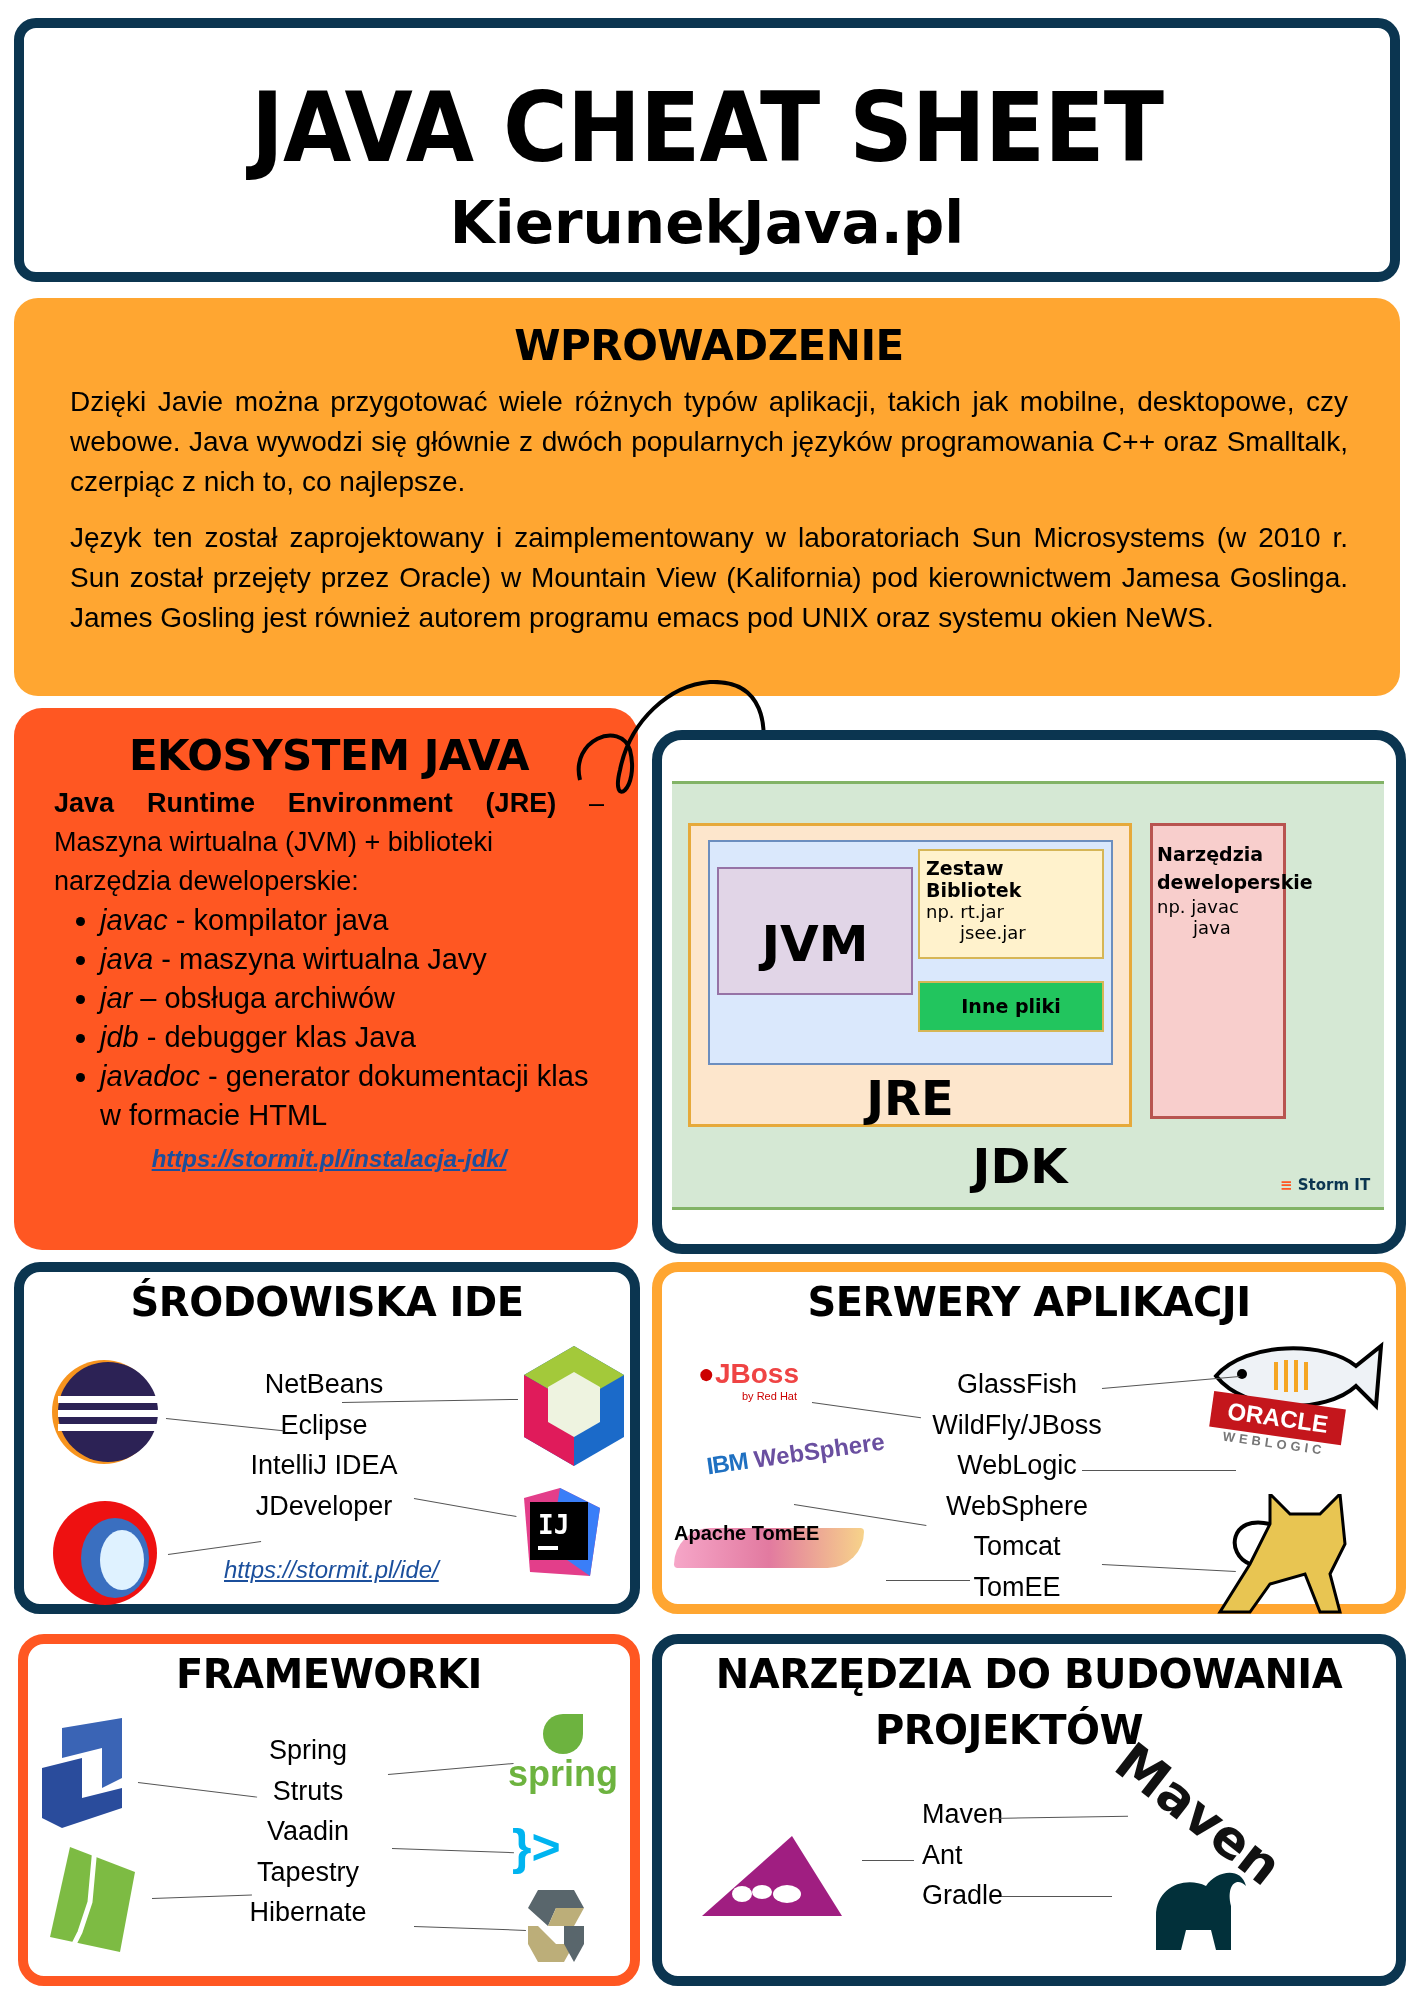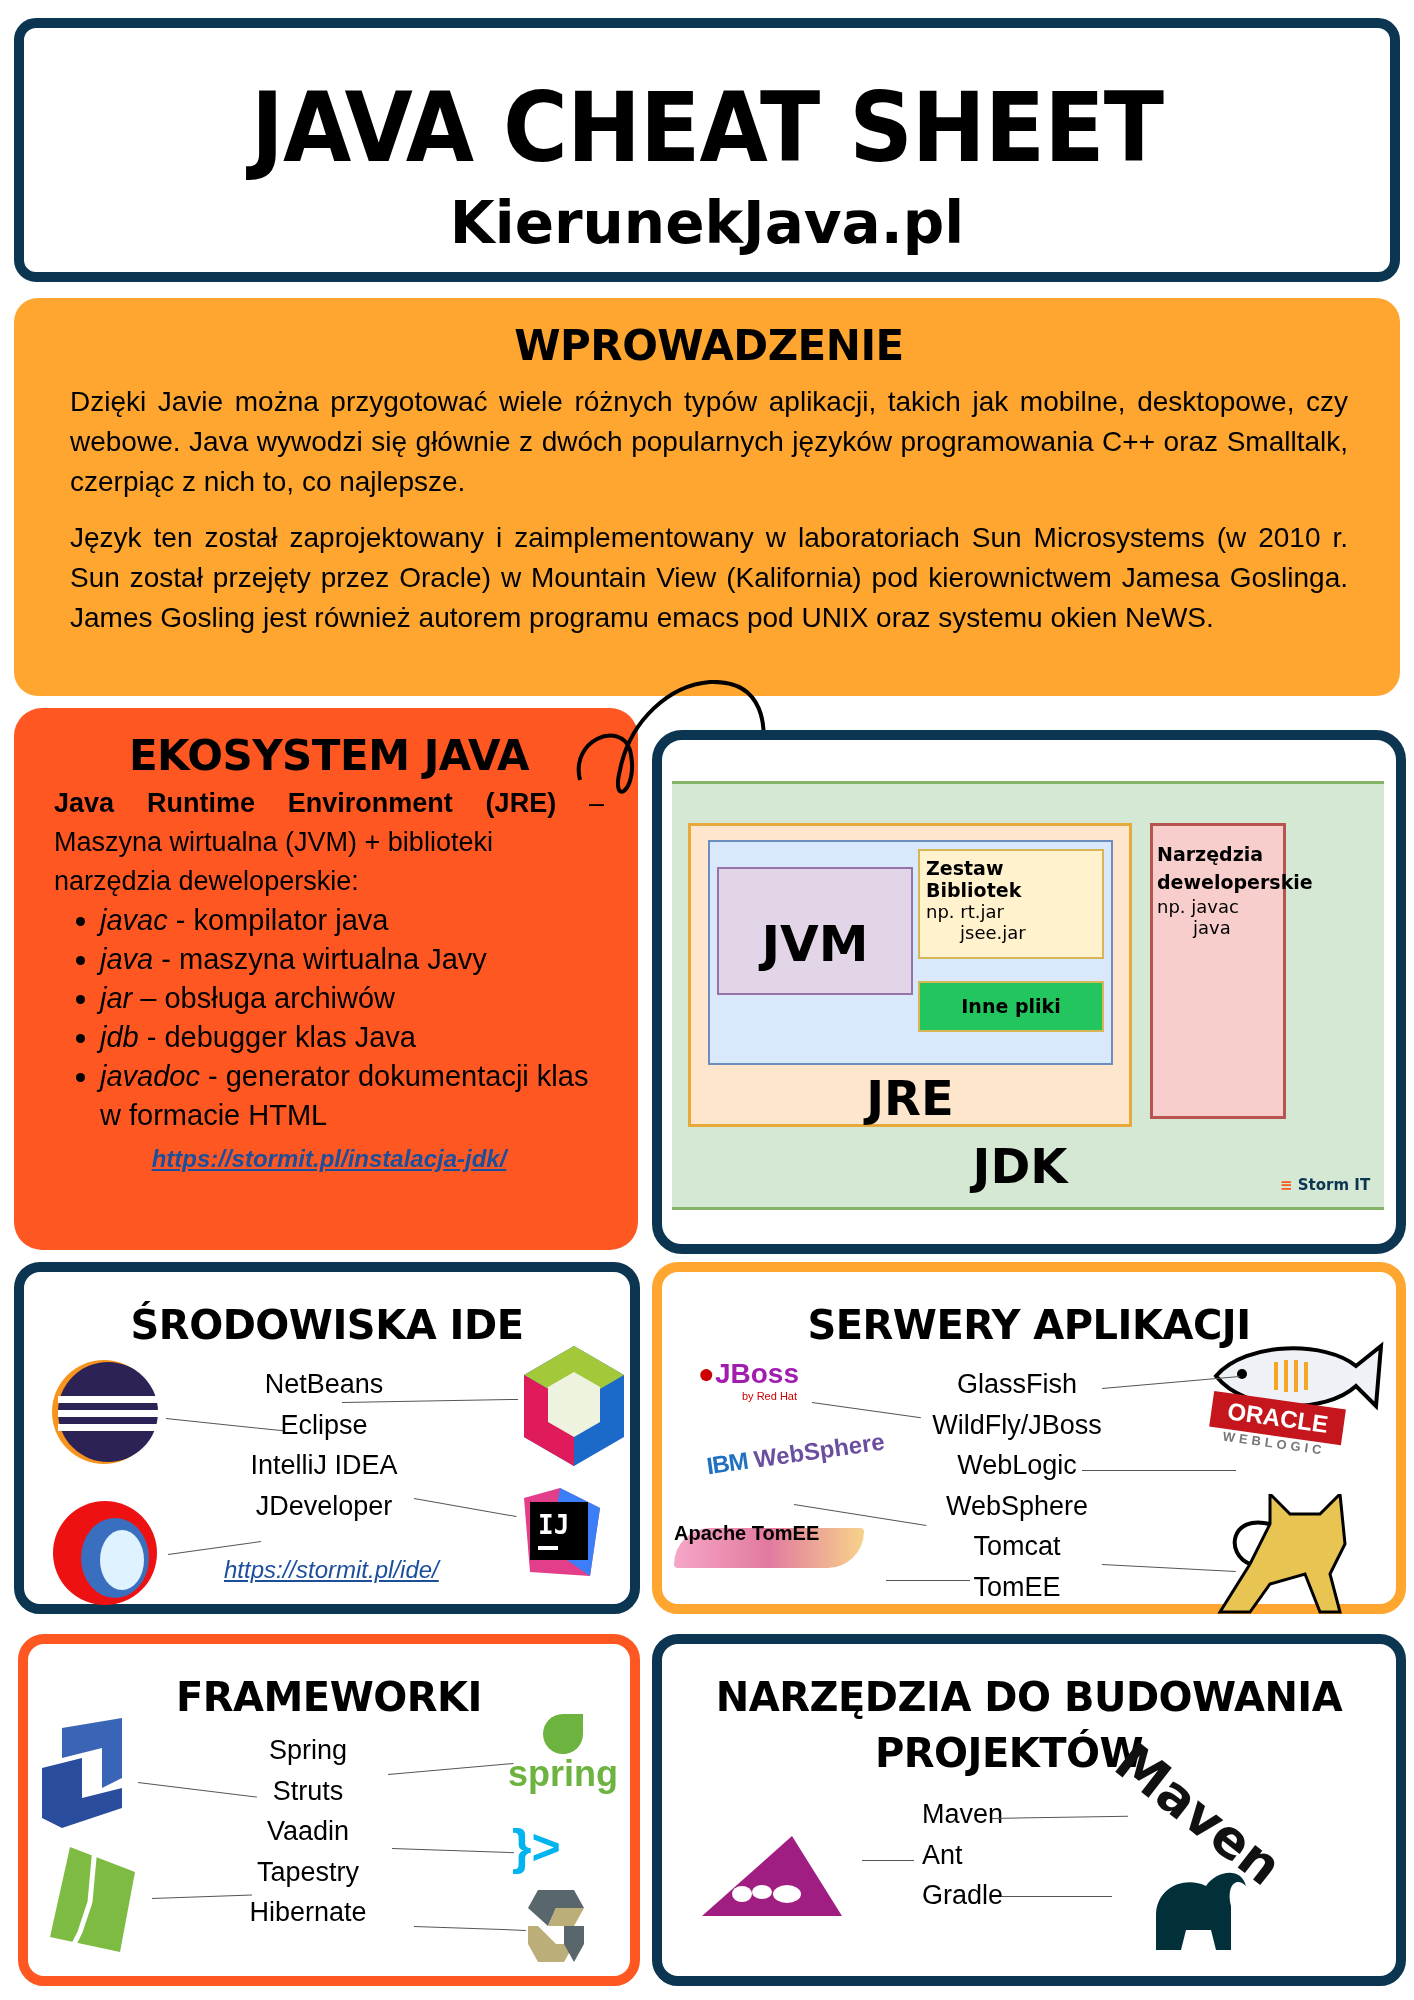--- a/index.html
+++ b/index.html
@@ -32,21 +32,21 @@
   .jre-lbl{left:830px;top:1070px;width:160px;font-family:"DejaVu Sans",sans-serif;font-weight:700;font-size:48px;text-align:center;}
   .jdk-lbl{left:940px;top:1138px;width:160px;font-family:"DejaVu Sans",sans-serif;font-weight:700;font-size:48px;text-align:center;}
   .tools{left:1150px;top:823px;width:136px;height:296px;background:#f8cecc;border:3px solid #b85450;font-family:"DejaVu Sans",sans-serif;font-size:18px;padding:14px 4px;}
   .tools .t{font-weight:700;font-size:19px;line-height:28px;}
   .storm{left:1280px;top:1176px;font-family:"DejaVu Sans",sans-serif;font-size:15px;font-weight:700;color:#0b3550;}
   .card{border-width:10px;border-style:solid;border-radius:26px;background:#fff;}
   .ide{left:14px;top:1262px;width:626px;height:352px;border-color:#0b3550;}
   .srv{left:652px;top:1262px;width:754px;height:352px;border-color:#ffa631;}
   .fw{left:18px;top:1634px;width:622px;height:352px;border-color:#ff5722;}
   .bld{left:652px;top:1634px;width:754px;height:352px;border-color:#0b3550;}
-  .card h2{font-size:40px;line-height:50px;margin-top:28px;}
+  .card h2{font-size:40px;line-height:50px;margin-top:5px;}
   .names{position:absolute;text-align:center;font-size:27px;line-height:40.5px;}
   .logo{position:absolute;}
   .arrow{position:absolute;height:1px;background:#555;transform-origin:left center;}
   .url-ide{position:absolute;font-size:24px;font-style:italic;color:#1b4f9c;text-decoration:underline;}
 </style>
 </head>
 <body>
 
 <div class="abs title-box">
   <div class="title-main">JAVA CHEAT SHEET</div>
@@ -144,21 +144,21 @@
   <h2>SERWERY APLIKACJI</h2>
   <div class="names" style="left:230px;top:92px;width:250px;">
     <div>GlassFish</div>
     <div>WildFly/JBoss</div>
     <div>WebLogic</div>
     <div>WebSphere</div>
     <div>Tomcat</div>
     <div>TomEE</div>
   </div>
   <div class="logo" style="left:36px;top:86px;font-weight:900;font-size:28px;color:#555">
-    <span style="color:#c00">●</span><span style="color:#a21caf">JBoss</span>
+    <span style="color:#c00">●</span><span style="color:#ef4444">JBoss</span>
     <div style="font-size:11px;color:#c00;margin-left:44px;font-weight:400">by Red Hat</div>
   </div>
   <div class="logo" style="left:44px;top:168px;transform:rotate(-8deg);font-weight:700;font-size:24px;">
     <span style="color:#1f70c1;letter-spacing:-1px">IBM</span>
     <span style="color:#6a4fa0">WebSphere</span>
   </div>
   <div class="logo" style="left:12px;top:256px;width:190px;height:40px;background:linear-gradient(90deg,#f6a6c8,#e27aa0,#f7d38a);border-radius:40px 4px 40px 4px;"></div>
   <div class="logo" style="left:12px;top:250px;font-weight:700;font-size:20px;">Apache TomEE</div>
   <svg class="logo" style="left:544px;top:64px" width="180" height="84">
     <path d="M10,40 C40,5 120,5 150,30 L175,10 L170,70 L150,50 C120,78 40,78 10,40 Z" fill="#eef2f6" stroke="#000" stroke-width="4"></path>

